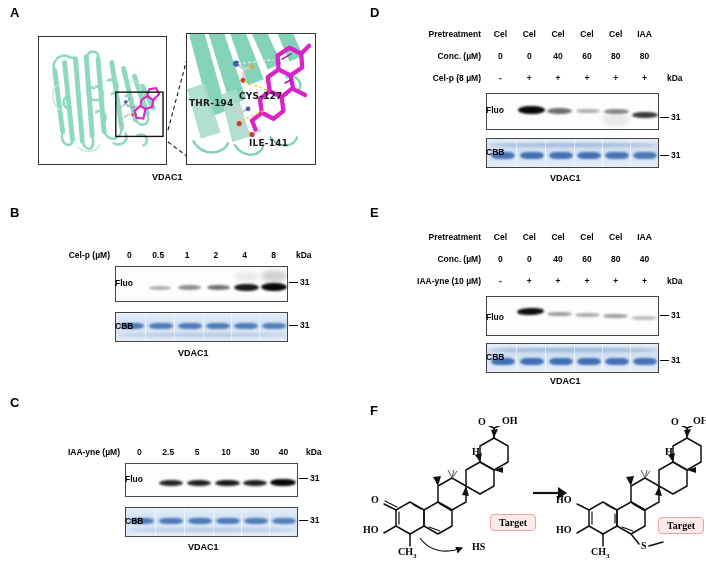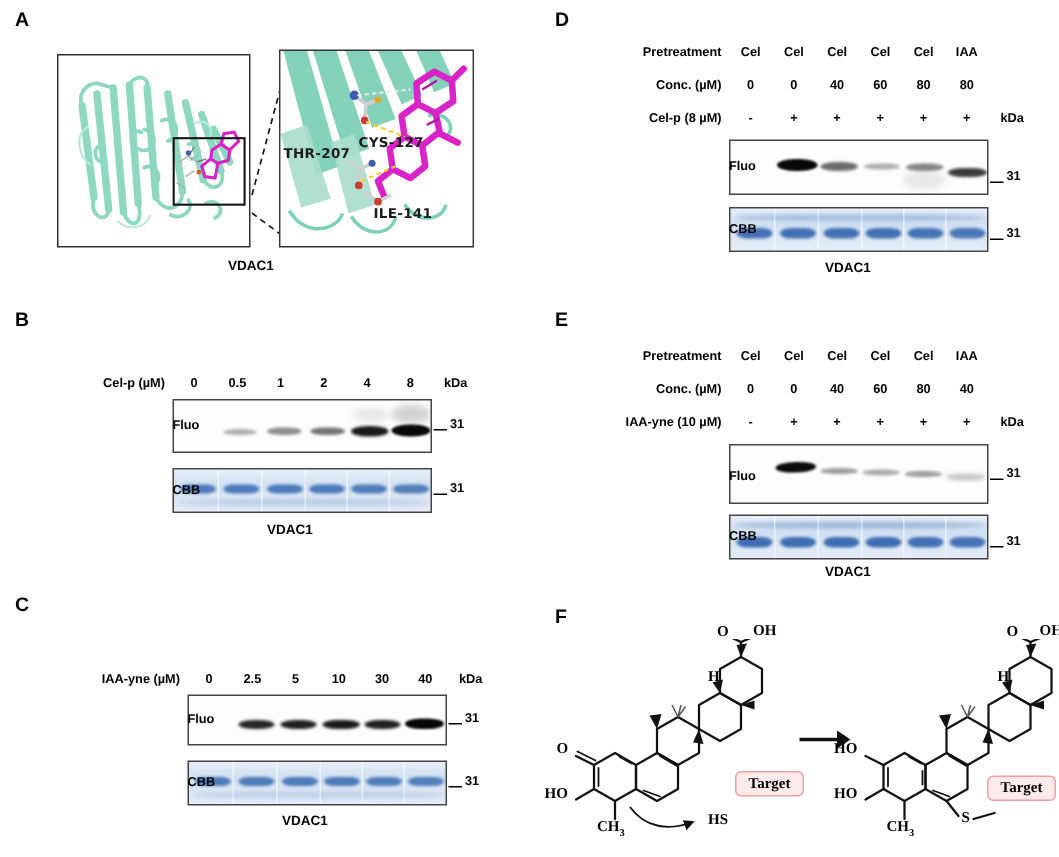--- a/index.html
+++ b/index.html
@@ -83,21 +83,21 @@
     right: 100%;
     padding-right: 6px;
     font-size: 8.5px;
     font-weight: bold;
     white-space: nowrap;
     text-align: right;
   }
   .marker {
     position: absolute;
     display: flex;
-    align-items: flex-end;
+    align-items: center;
     font-size: 8.5px;
     font-weight: bold;
     white-space: nowrap;
   }
   .marker .dash {
     display: inline-block;
     width: 9px;
     height: 1px;
     background: #000;
     margin-right: 2px;
@@ -305,21 +305,21 @@
         <g stroke="#f2d024" stroke-width="1.5" stroke-dasharray="3,2.5">
           <line x1="58" y1="48" x2="84" y2="58"></line>
           <line x1="55" y1="88" x2="78" y2="78"></line>
         </g>
         <g stroke="#e8e8e8" stroke-width="1.4" stroke-dasharray="3,2">
           <line x1="52" y1="30" x2="88" y2="26"></line>
         </g>
       </svg>
 
       <div class="res-label" style="left:52px; top:57px; color:#1a1a1a;">CYS-127</div>
-      <div class="res-label" style="left:2px; top:64px; color:#1a1a1a;">THR-207</div>
+      <div class="res-label" style="left:2px; top:64px; color:#1a1a1a;">THR-194</div>
       <div class="res-label" style="left:62px; top:104px; color:#1a1a1a;">ILE-141</div>
     </div>
 
     <div class="panelA-caption" style="left:152px; top:172px;">VDAC1</div>
   </div>
 
   <div class="blot-panel" style="left:0; top:200px; width:360px; height:190px;">
 
     <div class="panel-letter" style="left:10px; top:6px;">B</div>
 

